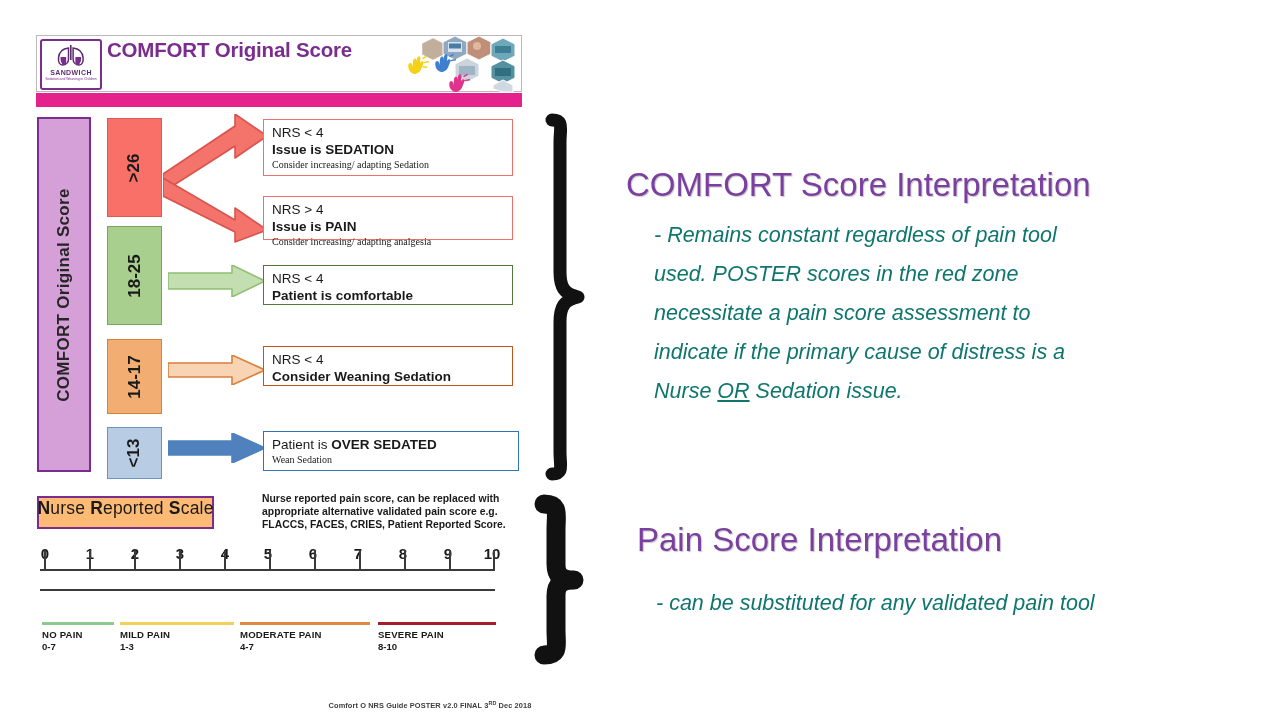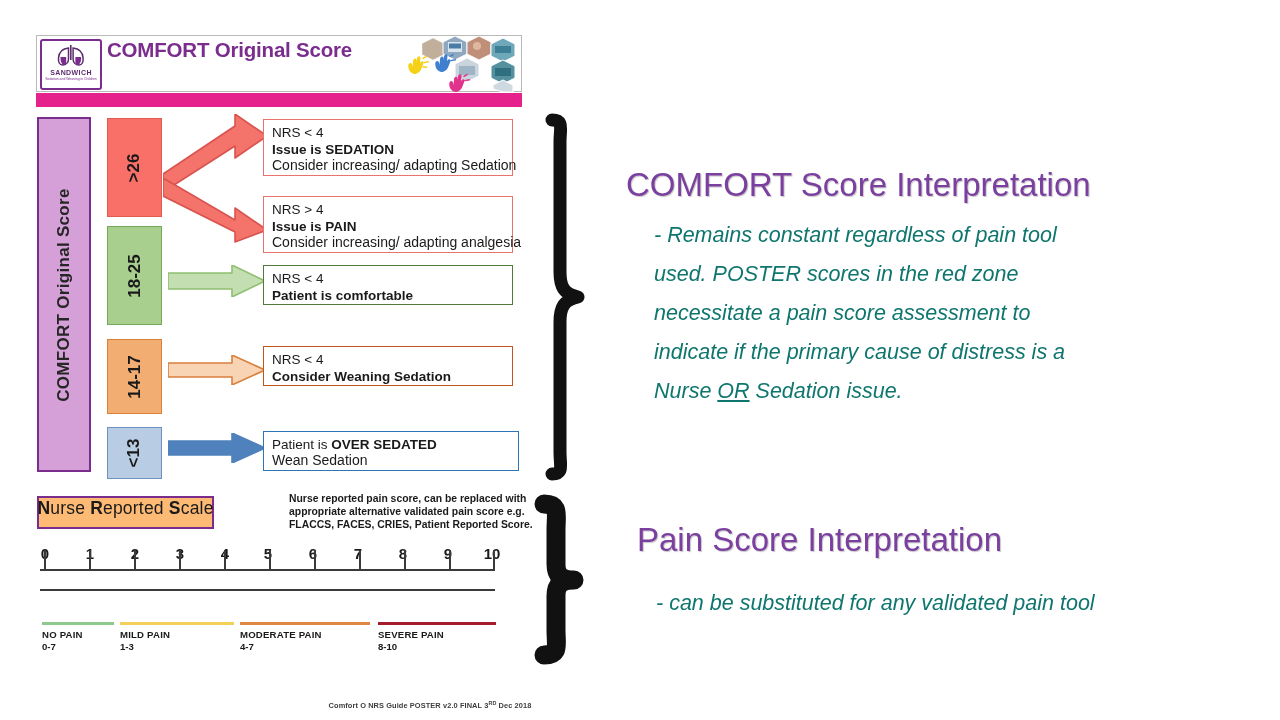--- a/index.html
+++ b/index.html
@@ -130,22 +130,22 @@
   }
   .rb-line2 {
     font-family: "Liberation Sans", sans-serif;
     font-size: 13.5px;
     font-weight: bold;
     color: #1a1a1a;
     line-height: 17px;
     white-space: nowrap;
   }
   .rb-line3 {
-    font-family: Liberation Sans, sans-serif;
-    font-size: 14px;
+    font-family: Liberation Serif, serif;
+    font-size: 10px;
     color: #1a1a1a;
     line-height: 14px;
     white-space: nowrap;
   }
   .rb-mixed {
     font-family: "Liberation Sans", sans-serif;
     font-size: 13.5px;
     color: #1a1a1a;
     line-height: 17px;
     white-space: nowrap;
@@ -173,21 +173,20 @@
   #nrs-badge-label b { font-weight: bold; }
   #nrs-note {
     position: absolute;
     left: 262px; top: 492px;
     width: 265px;
     font-family: "Liberation Sans", sans-serif;
     font-size: 10.4px;
     font-weight: bold;
     color: #1a1a1a;
     line-height: 13.2px;
-    margin-left: 27px;
   }
 
   
   #ruler-wrap {
     position: absolute;
     left: 40px; top: 545px;
     width: 460px; height: 55px;
   }
   .ruler-num {
     position: absolute;
@@ -384,21 +383,21 @@
 <svg style="position:absolute; left:168px; top:433px; width:98px; height:30px;" viewBox="0 0 98 30">
   <polygon points="0,8 64,8 64,0 97,15 64,30 64,22 0,22" fill="#4F81BD" stroke="#4F81BD" stroke-width="1.6" stroke-linejoin="round"></polygon>
 </svg>
 
 <div class="result-box" style="left:263px; top:119px; width:250px; height:57px; border:1.5px solid #E8736C;">
   <div class="rb-line1">NRS &lt; 4</div>
   <div class="rb-line2">Issue is SEDATION</div>
   <div class="rb-line3">Consider increasing/ adapting Sedation</div>
 </div>
 
-<div class="result-box" style="left:263px; top:196px; width:250px; height:57px; border:1.5px solid #E8736C;">
+<div class="result-box" style="left:263px; top:196px; width:250px; height:44px; border:1.5px solid #E8736C;">
   <div class="rb-line1">NRS &gt; 4</div>
   <div class="rb-line2">Issue is PAIN</div>
   <div class="rb-line3">Consider increasing/ adapting analgesia</div>
 </div>
 
 <div class="result-box" style="left:263px; top:265px; width:250px; height:40px; border:1.5px solid #4F7A3A;">
   <div class="rb-line1">NRS &lt; 4</div>
   <div class="rb-line2">Patient is comfortable</div>
 </div>
 

